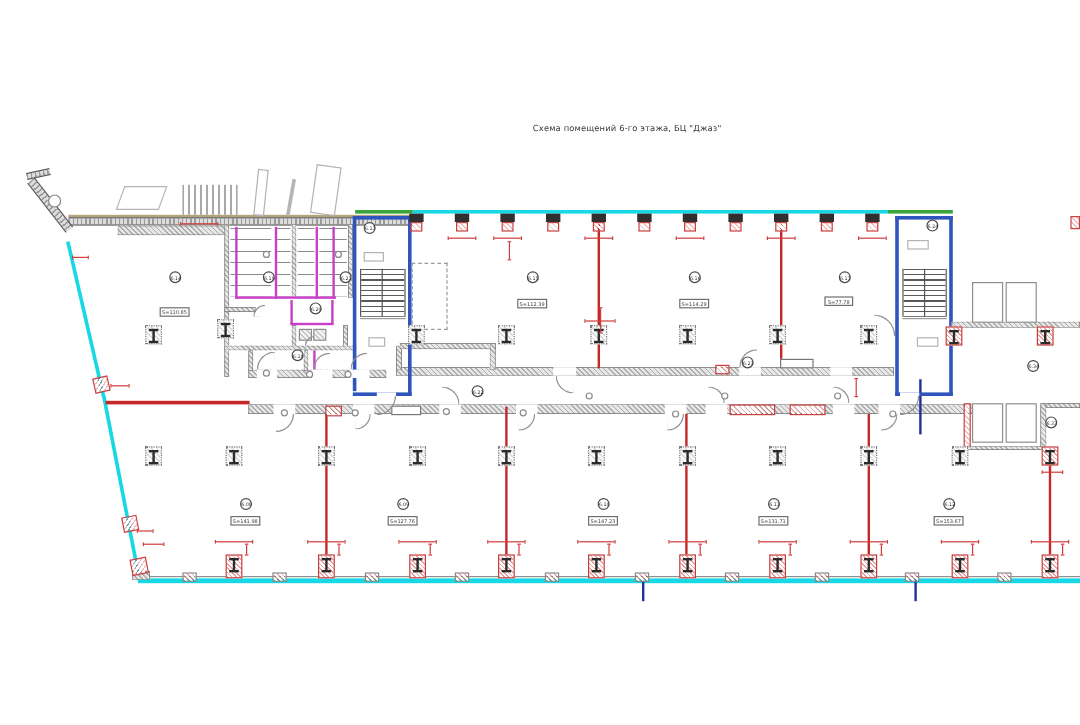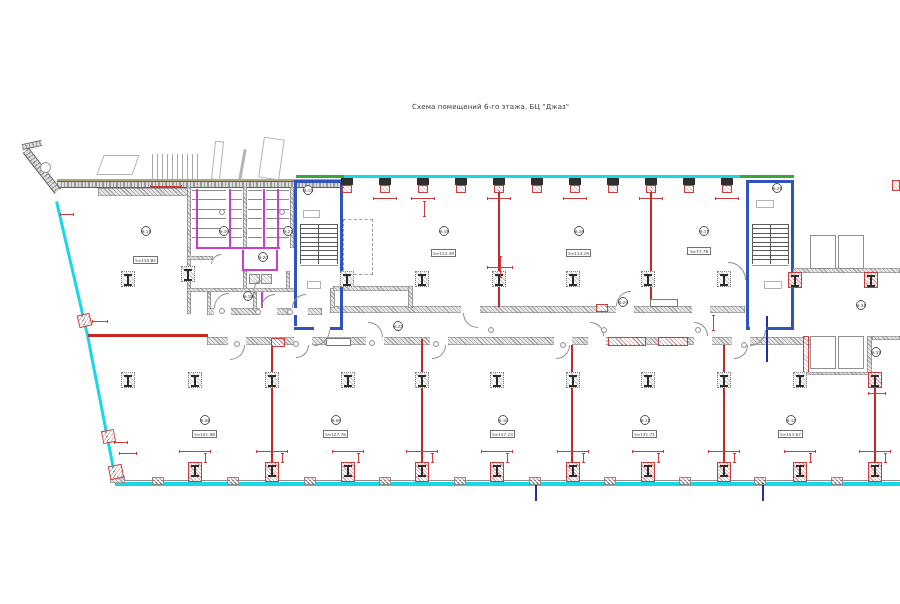--- a/index.html
+++ b/index.html
@@ -47,21 +47,21 @@
   .arc.bl{border-width:0 0 1px 1px;border-radius:0 0 0 100%;}
   .arc.br{border-width:0 1px 1px 0;border-radius:0 0 100% 0;}
   
   .clab{width:10px;height:10px;border:0.8px solid #4a4a4a;border-radius:50%;background:#fff;color:#333;
     font-size:4px;line-height:9px;text-align:center;z-index:6;}
   .abox{min-width:24px;height:8px;border:0.7px solid #6f6f6f;background:#fff;color:#3d3d3d;
     font-size:4.2px;line-height:7.5px;text-align:center;padding:0 1px;z-index:6;}
   .sc{border:0.8px solid #8a8a8a;border-radius:50%;background:#fff;z-index:4;}
   .comb{background:repeating-linear-gradient(180deg,#8a8a8a 0 0.8px,transparent 0.8px 9.5px);}
   .vcomb{background:repeating-linear-gradient(90deg,#a8a8a8 0 1px,transparent 1px 5px);}
-  .title{color:#3a3a3a;font-size:7px;letter-spacing:0.1px;white-space:nowrap;z-index:6;}
+  .title{color:#3a3a3a;font-size:7px;letter-spacing:0.1px;white-space:nowrap;z-index:6;margin-left:32px;}
 </style>
 </head>
 <body>
 
 <div id="plan">
 
   <div class="abs title" style="left:412px;top:103px">Схема помещений 6-го этажа, БЦ "Джаз"</div>
 
   <div class="abs tan" style="left:57px;top:179px;width:288px;height:2px"></div>
   <div class="abs wd" style="left:57px;top:181px;width:288px;height:7px"></div>

